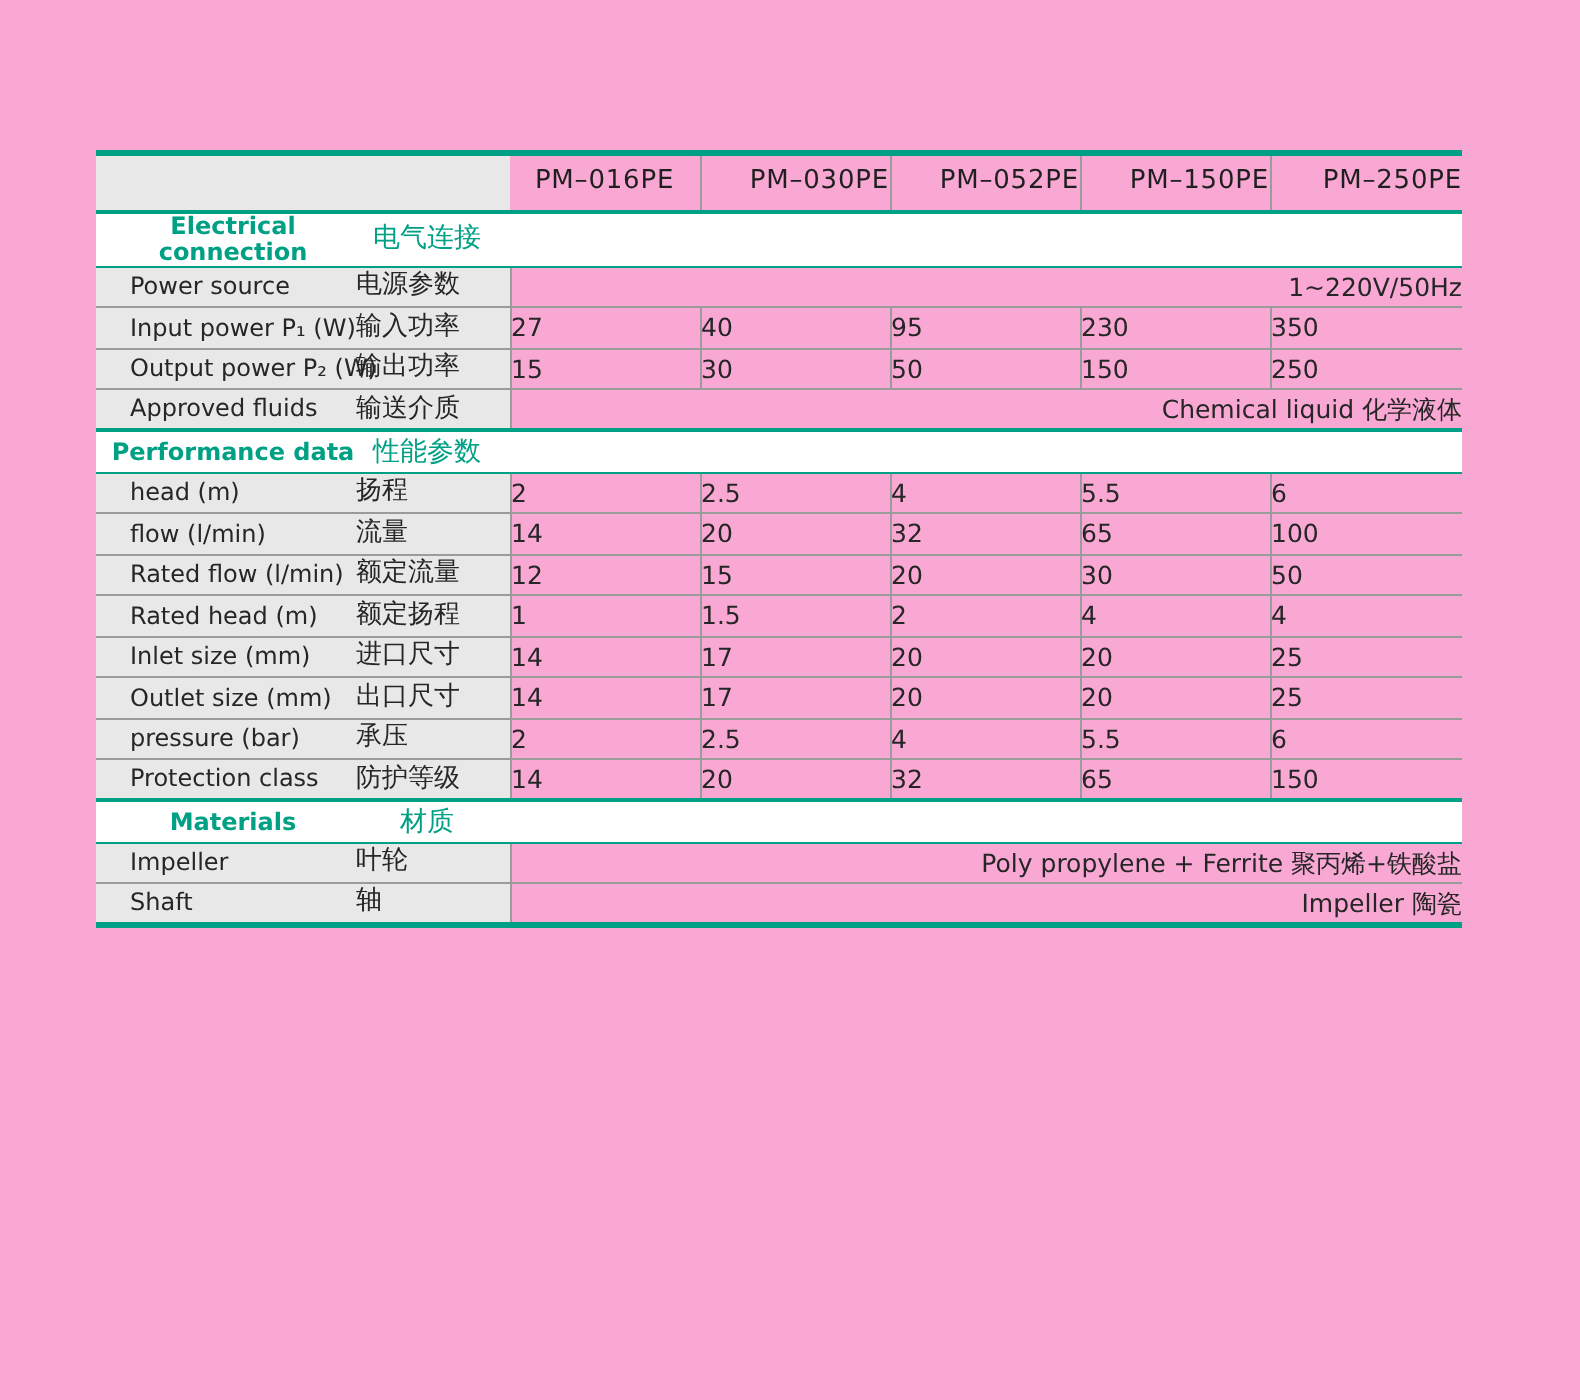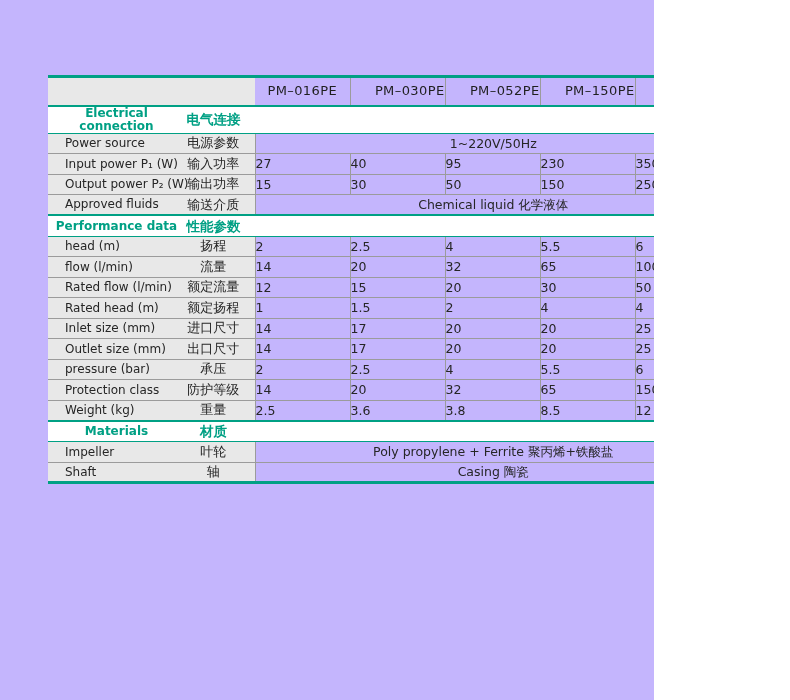--- a/index.html
+++ b/index.html
@@ -8,21 +8,21 @@
     --grid:#9b9b9b;
     --txt:#262626;
   }
   *{box-sizing:border-box;}
   html,body{margin:0;padding:0;}
   body{
     width:790px;height:700px;background:#ffffff;
     font-family:"DejaVu Sans","Liberation Sans",sans-serif;
     color:var(--txt);
   }
-  .sheet{position:relative;width:654px;height:700px;background:#c4b5fd;overflow:hidden;}
+  .sheet{position:relative;width:790px;height:700px;background:#f9a8d4;overflow:hidden;}
   table.spec{
     position:absolute;left:48px;top:75px;width:683px;
     border-collapse:collapse;table-layout:fixed;
   }
   th,td{padding:0;vertical-align:middle;line-height:1.1;}
   
   thead th{
     height:29px;font-size:13px;font-weight:normal;color:#1f1f1f;
     letter-spacing:.4px;text-align:center;
     border-top:3px solid var(--teal);
@@ -32,31 +32,31 @@
   th.model ~ th.model{border-left:1px solid var(--grid);text-align:right;}
   
   tr.sec td{
     height:21px;
     border-top:2px solid var(--teal);
     border-bottom:1px solid var(--teal);
     background:#ffffff;
     text-align:center;
   }
   td.sec-en{font-weight:bold;font-size:12px;color:var(--teal);padding-left:7px;text-align:left;}
-  td.sec-zh{font-weight:bold;font-size:13.5px;color:var(--teal);text-align:right;padding-right:6px;white-space:nowrap;}
+  td.sec-zh{font-weight:normal;font-size:13.5px;color:var(--teal);text-align:right;padding-right:6px;white-space:nowrap;}
   
   tr.data td{height:20.5px;border-bottom:1px solid var(--grid);}
   td.en{background:var(--label-bg);font-size:12px;text-align:left;padding-left:17px;white-space:nowrap;}
-  td.zh{background:var(--label-bg);font-size:13px;text-align:center;padding-right:6px;white-space:nowrap;}
+  td.zh{background:var(--label-bg);font-size:13px;text-align:left;padding-right:6px;white-space:nowrap;}
   td.val{
     text-align:left;font-size:12.5px;
     border-left:1px solid var(--grid);
   }
   td.merged{
-    text-align:center;font-size:12.5px;
+    text-align:right;font-size:12.5px;
     border-left:1px solid var(--grid);
   }
   tr.last td{border-bottom:3px solid var(--teal);}
 </style>
 </head>
 <body>
 
 <div class="sheet">
   <table class="spec">
     <colgroup>
@@ -185,40 +185,31 @@
       </tr>
       <tr class="data">
         <td class="en">Protection class</td>
         <td class="zh">防护等级</td>
         <td class="val">14</td>
         <td class="val">20</td>
         <td class="val">32</td>
         <td class="val">65</td>
         <td class="val">150</td>
       </tr>
-      <tr class="data">
-        <td class="en">Weight (kg)</td>
-        <td class="zh">重量</td>
-        <td class="val">2.5</td>
-        <td class="val">3.6</td>
-        <td class="val">3.8</td>
-        <td class="val">8.5</td>
-        <td class="val">12</td>
-      </tr>
 
       <tr class="sec">
         <td class="sec-en">Materials</td>
         <td class="sec-zh">材质</td>
         <td class="sec-rest" colspan="5"></td>
       </tr>
       <tr class="data">
         <td class="en">Impeller</td>
         <td class="zh">叶轮</td>
         <td class="merged" colspan="5">Poly propylene + Ferrite 聚丙烯+铁酸盐</td>
       </tr>
       <tr class="data last">
         <td class="en">Shaft</td>
         <td class="zh">轴</td>
-        <td class="merged" colspan="5">Casing 陶瓷</td>
+        <td class="merged" colspan="5">Impeller 陶瓷</td>
       </tr>
     </tbody>
   </table>
 </div>
 
 </body></html>

